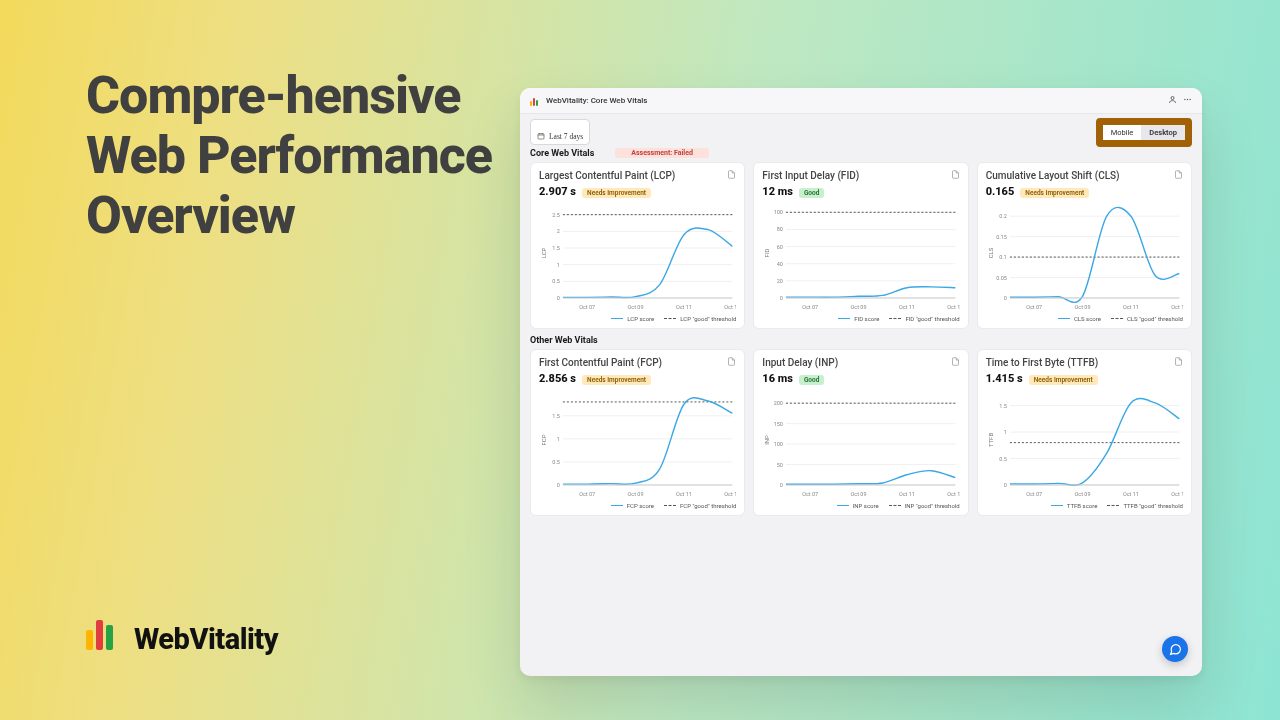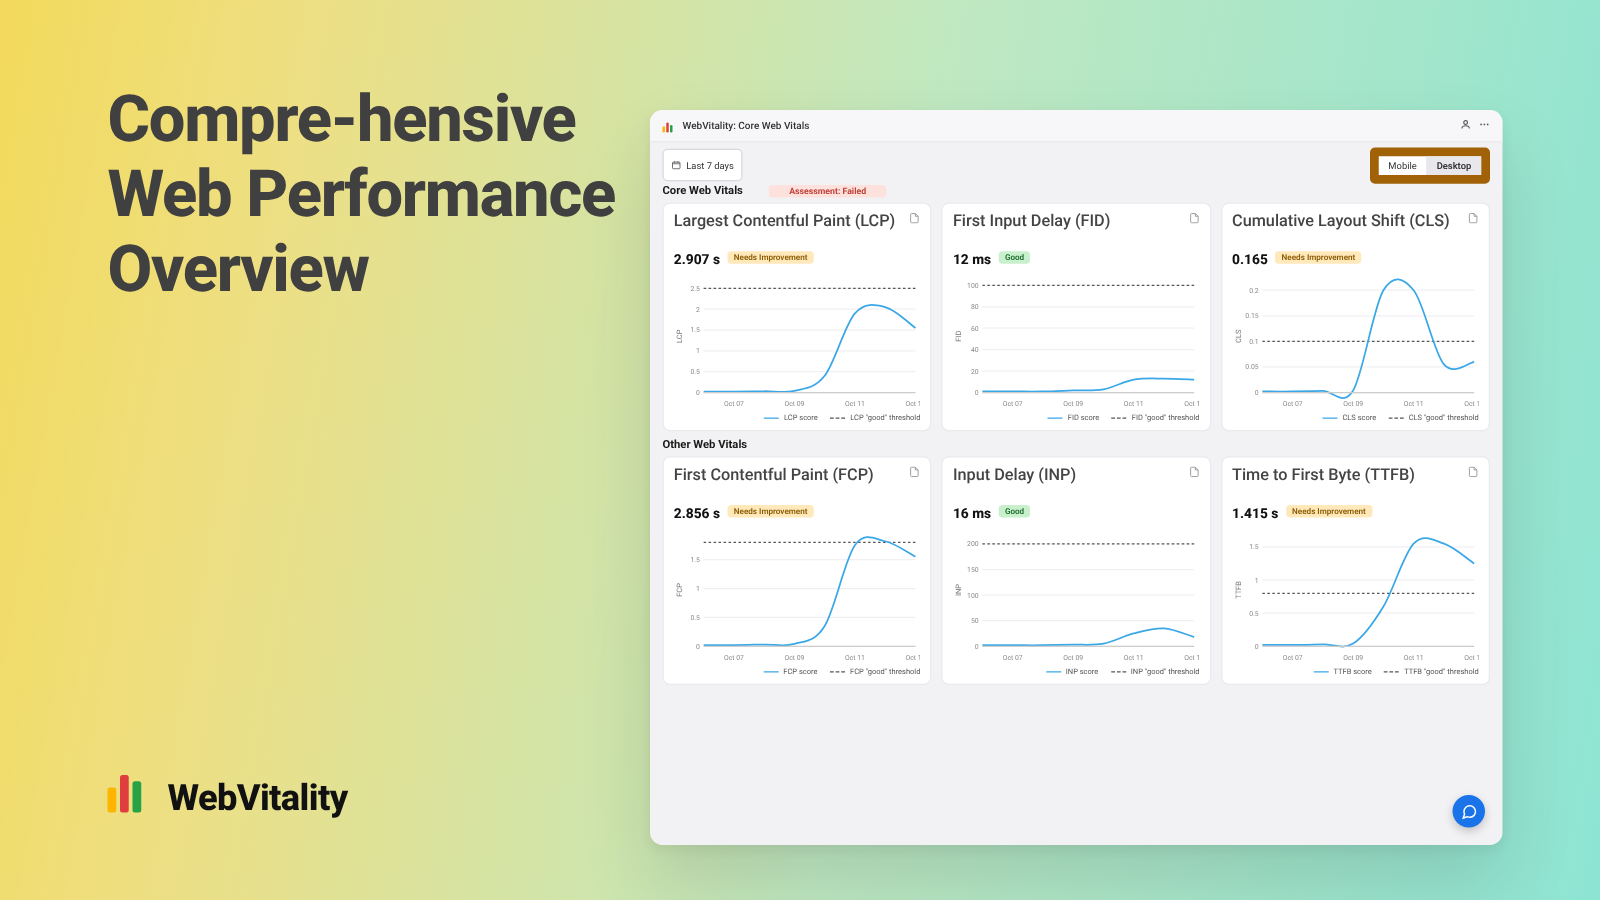--- a/index.html
+++ b/index.html
@@ -20,37 +20,37 @@
 
   .app-topbar { height: 26px; display: flex; align-items: center; justify-content: space-between; padding: 0 10px; border-bottom: 1px solid #e7e7ea; background: #f7f7f9; }
   .topbar-left { display: flex; align-items: center; gap: 6px; font-size: 8px; color: #333; font-weight: 500; }
   .mini-icon { width: 10px; height: 10px; display: flex; align-items: flex-end; gap: 1px; }
   .mini-icon span { display:block; width:2px; border-radius:1px; }
   .mini-icon .m1{height:5px;background:#ffb400;} .mini-icon .m2{height:8px;background:#e03e3e;} .mini-icon .m3{height:6px;background:#27a244;}
   .topbar-right { display: flex; align-items: center; gap: 6px; color: #555; }
   .topbar-right .ic { font-size:9px; cursor:pointer; }
 
   .toolbar { height: 30px; padding: 6px 10px 0 10px; display:flex; align-items:center; justify-content:space-between; }
-  .daterange { display:inline-flex; align-items:center; gap:4px; height:18px; padding:12px 6px; border:1px solid #d8d8de; border-radius:4px; background:#fff; font-size:7.5px; color:#333; cursor:pointer; }
+  .daterange { display:inline-flex; align-items:flex-start; gap:4px; height:18px; padding:12px 6px; border:1px solid #d8d8de; border-radius:4px; background:#fff; font-size:7.5px; color:#333; cursor:pointer;font-family:Liberation Serif, serif; }
   .seg { display:inline-flex; border:7px solid #a16207; border-radius:4px; overflow:hidden; background:#fff; }
   .seg button { border:none; background:transparent; font-size:7.5px; padding:3px 8px; cursor:pointer; color:#333; font-family:inherit; }
   .seg button.active { background:#e7e7ec; font-weight:600; }
 
   .section { padding: 4px 10px 0 10px; }
   .section-head { display:flex; align-items:center; gap:21px; margin-bottom:4px; }
   .section-title { font-size:9px; font-weight:700; color:#1a1a1a; }
   .section-badge { font-size:7px; padding:1px 16px; border-radius:3px; background:#fde1dc; color:#c1403a; font-weight:700; }
 
   .grid3 { display:grid; grid-template-columns: repeat(3, 1fr); gap:8px; }
 
   .card { background:#fff; border:1px solid #e9e9ee; border-radius:6px; padding:7px 8px 6px 8px; display:flex; flex-direction:column; }
   .card-top { display:flex; justify-content:space-between; align-items:flex-start; }
-  .card-title { font-size:13px; color:#444; font-weight:500; }
+  .card-title { font-size:10px; color:#444; font-weight:500; }
   .doc-ic { color:#999; font-size:8px; cursor:pointer; }
-  .metric-row { display:flex; align-items:flex-start; gap:6px; margin-top:16px; }
+  .metric-row { display:flex; align-items:flex-end; gap:6px; margin-top:4px; }
   .metric-value { font-size:11px; font-weight:800; color:#111; }
   .pill { font-size:6.5px; padding:1px 5px; border-radius:3px; font-weight:600; }
   .pill.warn { background:#ffe8ba; color:#8a5a00; }
   .pill.good { background:#c8f0cc; color:#1d6b2e; }
 
   .chart-wrap { position:relative; margin-top:6px; height:108px; }
   svg.chart { width:100%; height:100%; display:block; }
   .axis-label { font-size:6px; fill:#777; }
   .tick-label { font-size:5.5px; fill:#888; }
   .grid-line { stroke:#f0f0f3; stroke-width:1; }

